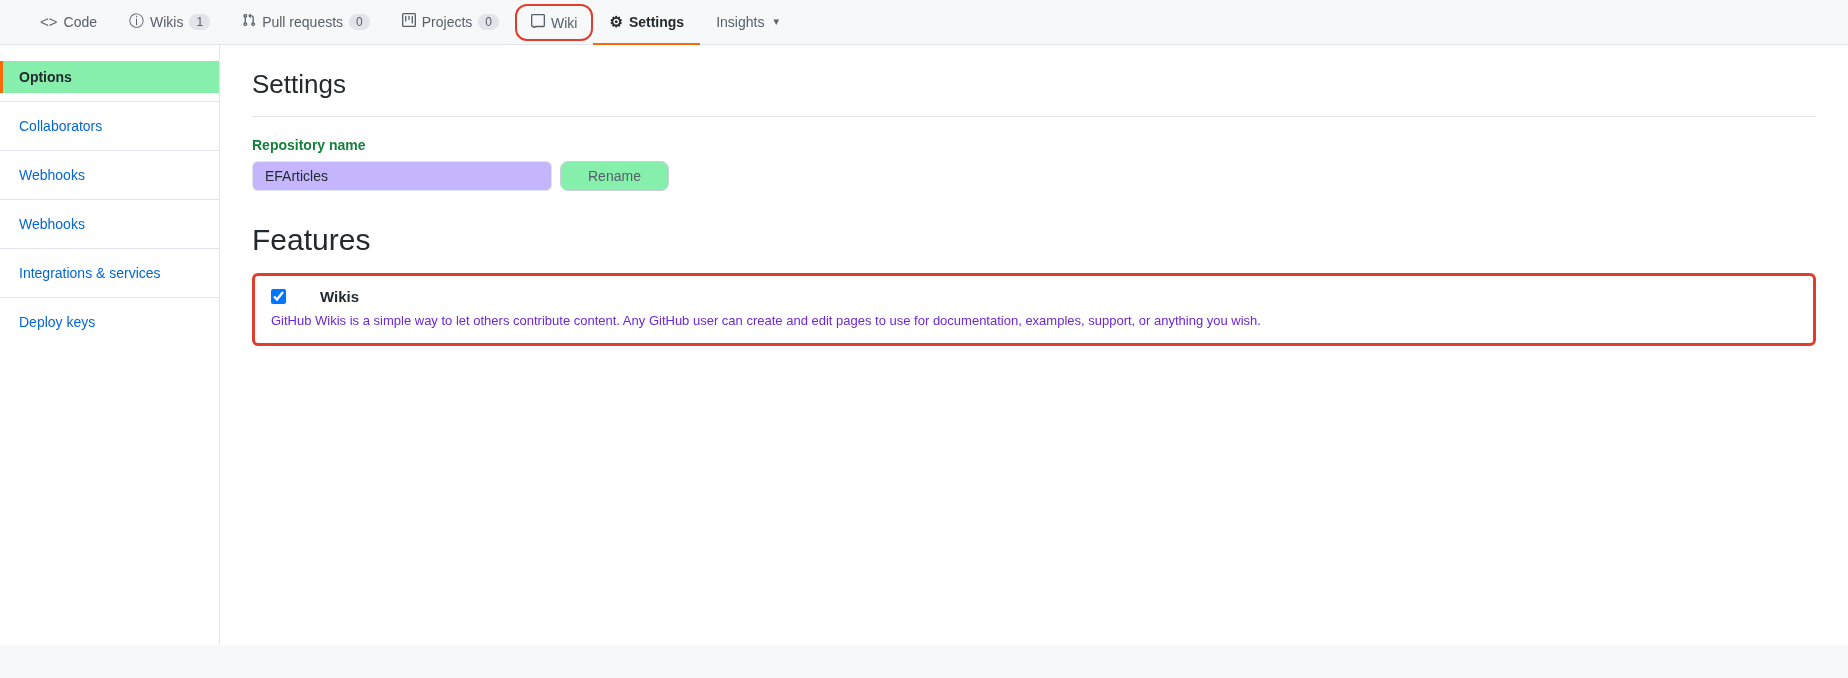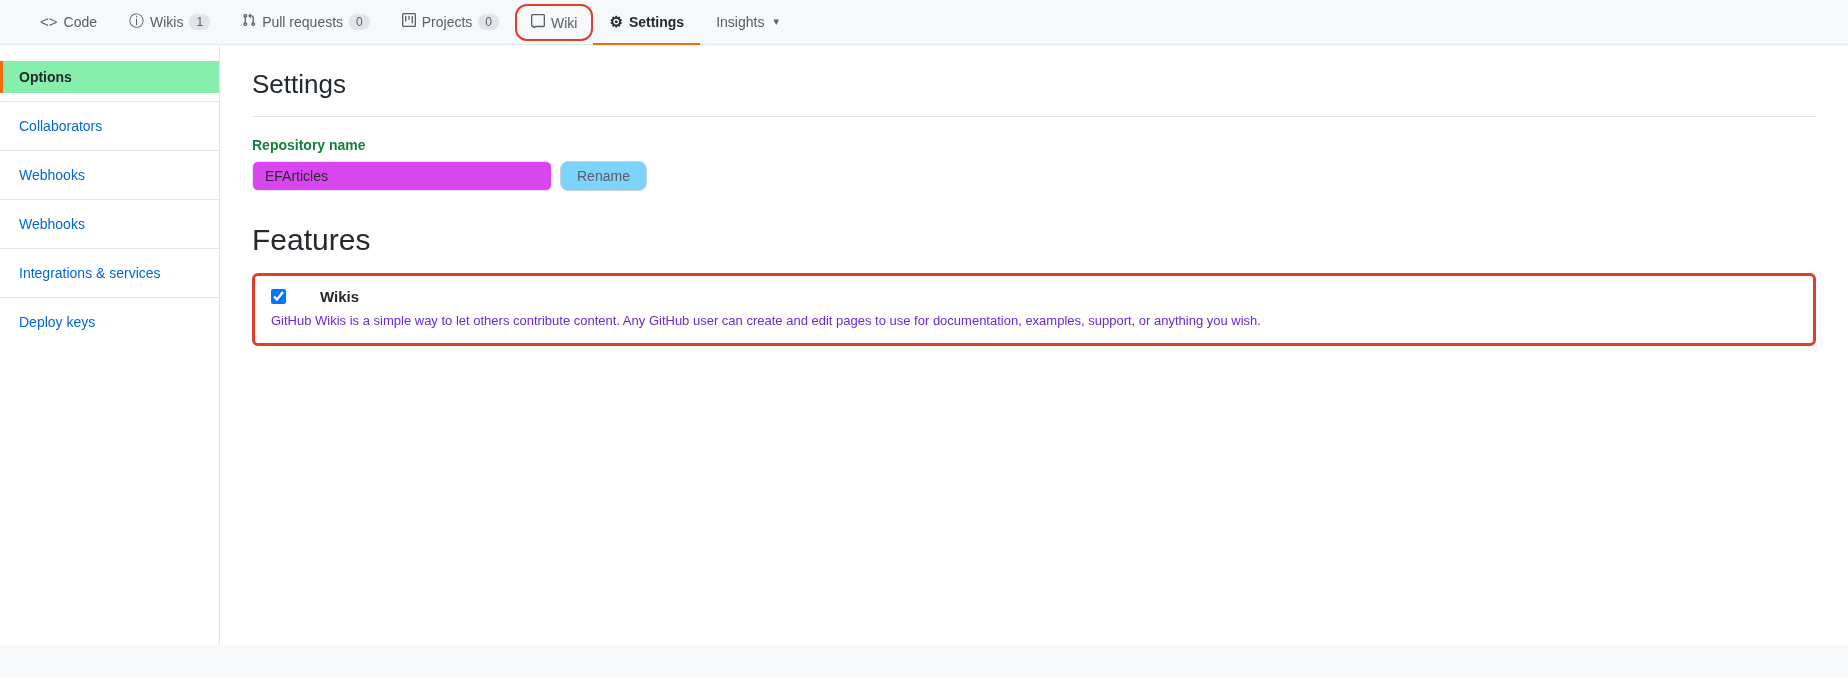--- a/index.html
+++ b/index.html
@@ -109,25 +109,25 @@
       align-items: center;
       gap: 8px;
     }
     .text-input {
       padding: 6px 12px;
       border: 1px solid #e1e4e8;
       border-radius: 6px;
       font-size: 14px;
       width: 300px;
       color: #24292e;
-      background: #d946ef;
+      background: #c4b5fd;
     }
     .btn-rename {
-      padding: 6px 16px;
-      background: #7dd3fc;
+      padding: 6px 27px;
+      background: #86efac;
       border: 1px solid #c8d1da;
       border-radius: 8px;
       font-size: 14px;
       color: #586069;
       cursor: pointer;
     }
     .features-section {
       margin-top: 32px;
     }
     .features-title {

